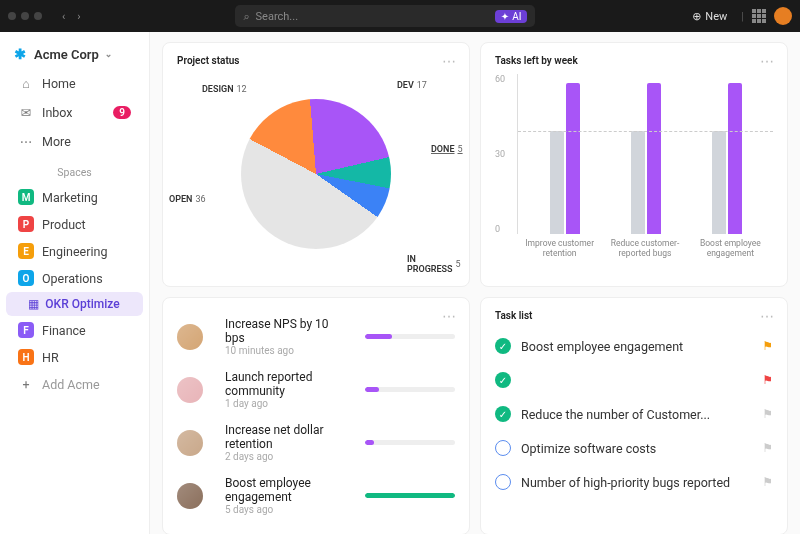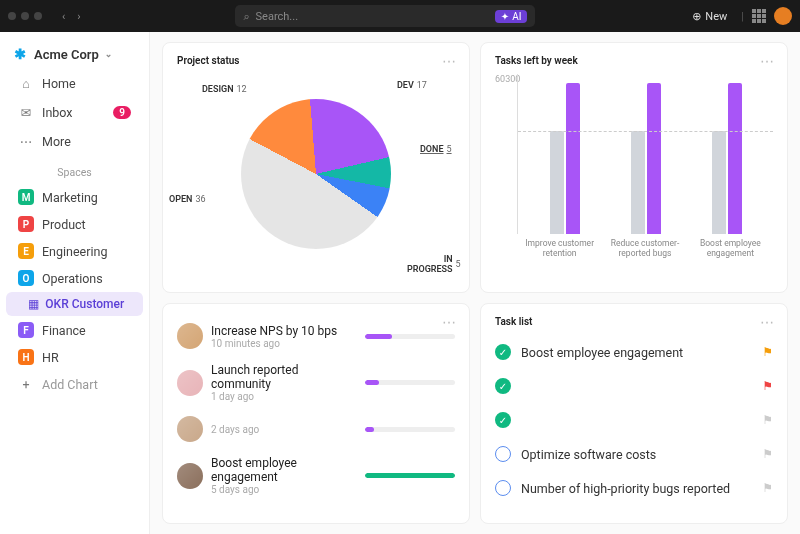--- a/index.html
+++ b/index.html
@@ -40,31 +40,31 @@
 .card-menu { position: absolute; top: 10px; right: 12px; color: #bbb; cursor: pointer; font-size: 14px; letter-spacing: 1px; }
 
 
 .pie-wrap { display: flex; justify-content: center; align-items: center; height: 200px; position: relative; }
 .pie { width: 150px; height: 150px; border-radius: 50%; position: relative; }
 .pie-label { position: absolute; font-size: 9px; color: #666; display: flex; align-items: center; gap: 3px; }
 .pie-label b { color: #333; font-weight: 600; }
 
 
 .bar-wrap { height: 200px; position: relative; padding-left: 22px; }
-.y-axis { position: absolute; left: 0; top: 0; height: 160px; display: flex; flex-direction: row; justify-content: space-between; font-size: 9px; color: #aaa; }
+.y-axis { position: absolute; left: 0; top: 0; height: 160px; display: flex; flex-direction: column; justify-content: space-between; font-size: 9px; color: #aaa; }
 .bar-area { height: 160px; position: relative; border-left: 1px solid #ddd; }
 .dash { position: absolute; left: 0; right: 0; border-top: 1px dashed #ccc; }
 .bars { display: flex; height: 100%; align-items: flex-end; justify-content: space-around; padding: 0 6px; }
 .bar-group { display: flex; gap: 2px; align-items: flex-end; width: 56px; justify-content: center; }
 .bar { width: 14px; border-radius: 2px 2px 0 0; }
 .bar-labels { display: flex; justify-content: space-around; margin-top: 4px; font-size: 8.5px; color: #888; text-align: center; }
 .bar-labels span { width: 70px; line-height: 1.2; }
 
 
-.burn-item { display: flex; align-items: center; gap: 8px; padding: 7px 0; }
+.burn-item { display: flex; align-items: center; gap: 22px; padding: 7px 0; }
 .avatar { width: 26px; height: 26px; border-radius: 50%; background: #ddd; flex-shrink: 0; background-size: cover; position: relative; overflow: hidden; }
 .avatar::after { content:''; position:absolute; inset:0; background: linear-gradient(135deg, rgba(255,255,255,0.2), transparent); }
 .burn-text { flex: 1; }
 .burn-title { font-size: 12px; color: #222; }
 .burn-sub { font-size: 10px; color: #aaa; }
 .prog { width: 90px; height: 5px; background: #eee; border-radius: 3px; overflow: hidden; }
 .prog-fill { height: 100%; border-radius: 3px; }
 
 
 .task-item { display: flex; align-items: center; gap: 10px; padding: 9px 0; font-size: 12.5px; color: #333; }
@@ -151,50 +151,50 @@
         <div class="space-item">
           <span class="space-sq" style="background:#f59e0b">E</span>
           <span>Engineering</span>
         </div>
         <div class="space-item">
           <span class="space-sq" style="background:#0ea5e9">O</span>
           <span>Operations</span>
         </div>
         <div class="sub-item active">
           <span>▦</span>
-          <span>OKR Customer</span>
+          <span>OKR Optimize</span>
         </div>
         <div class="space-item">
           <span class="space-sq" style="background:#8b5cf6">F</span>
           <span>Finance</span>
         </div>
         <div class="space-item">
           <span class="space-sq" style="background:#f97316">H</span>
           <span>HR</span>
         </div>
       </div>
     <div class="space-item add-space">
       <span class="nav-icon">+</span>
-      <span>Add Chart</span>
+      <span>Add Acme</span>
     </div>
   </div>
 
   <div class="content">
 
     <div class="card">
       <div class="card-title">Project status</div>
       <div class="card-menu">⋯</div>
       <div class="pie-wrap">
         <div class="pie" id="pie" style="background: conic-gradient(from 125deg, rgb(229, 229, 229) 0deg, rgb(229, 229, 229) 172.8deg, rgb(255, 138, 61) 172.8deg, rgb(255, 138, 61) 230.4deg, rgb(168, 85, 247) 230.4deg, rgb(168, 85, 247) 312deg, rgb(20, 184, 166) 312deg, rgb(20, 184, 166) 336deg, rgb(59, 130, 246) 336deg, rgb(59, 130, 246) 360deg);"></div>
         <div id="pie-labels">
             <div class="pie-label" style="left: -8px; top: 120px;"><b>OPEN</b> 36</div>
             <div class="pie-label" style="left: 25px; top: 10px;"><b>DESIGN</b> 12</div>
             <div class="pie-label" style="left: 220px; top: 6px;"><b>DEV</b> 17</div>
-            <div class="pie-label" style="left: 243px; top: 70px; text-decoration: underline;"><b>DONE</b> 5</div>
-            <div class="pie-label" style="left: 230px; top: 180px; text-align: right;"><b>IN PROGRESS</b> 5</div>
+            <div class="pie-label" style="left: 254px; top: 70px; text-decoration: underline;"><b>DONE</b> 5</div>
+            <div class="pie-label" style="left: 230px; top: 180px;"><b>IN PROGRESS</b> 5</div>
           </div>
       </div>
     </div>
 
     <div class="card">
       <div class="card-title">Tasks left by week</div>
       <div class="card-menu">⋯</div>
       <div class="bar-wrap">
         <div class="y-axis" id="yaxis">
             <span>60</span>
@@ -245,20 +245,21 @@
               <div class="burn-title">Launch reported community</div>
     <div class="burn-sub">1 day ago</div>
             </div>
     <div class="prog">
               <div class="prog-fill" style="width:15%;background:#a855f7"></div>
             </div>
           </div>
           <div class="burn-item">
             <div class="avatar" style="background:#c9a88a"></div>
     <div class="burn-text">
+              <div class="burn-title">Increase net dollar retention</div>
     <div class="burn-sub">2 days ago</div>
             </div>
     <div class="prog">
               <div class="prog-fill" style="width:10%;background:#a855f7"></div>
             </div>
           </div>
           <div class="burn-item">
             <div class="avatar" style="background:#8b6f5c"></div>
     <div class="burn-text">
               <div class="burn-title">Boost employee engagement</div>
@@ -279,20 +280,21 @@
             <span class="task-check check-done">✓</span>
             <span>Boost employee engagement</span>
     <span class="task-flag flag-y">⚑</span>
           </div>
           <div class="task-item">
             <span class="task-check check-done">✓</span>
     <span class="task-flag flag-r">⚑</span>
           </div>
           <div class="task-item">
             <span class="task-check check-done">✓</span>
+            <span>Reduce the number of Customer...</span>
     <span class="task-flag flag-g">⚑</span>
           </div>
           <div class="task-item">
             <span class="task-check check-open"></span>
             <span>Optimize software costs</span>
     <span class="task-flag flag-g">⚑</span>
           </div>
           <div class="task-item">
             <span class="task-check check-open"></span>
             <span>Number of high-priority bugs reported</span>

